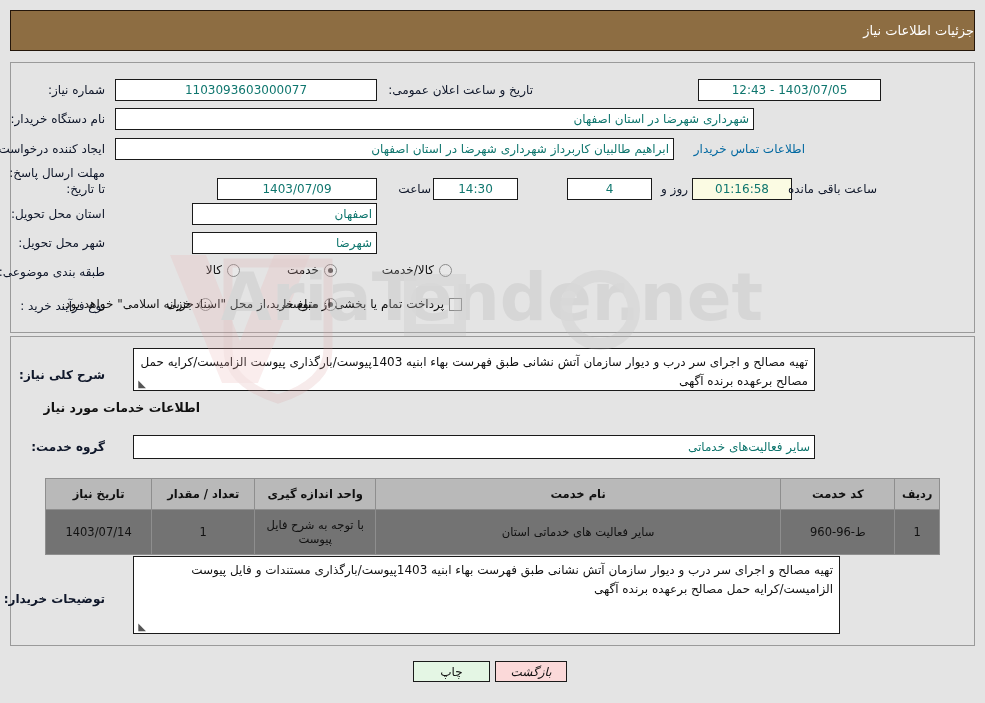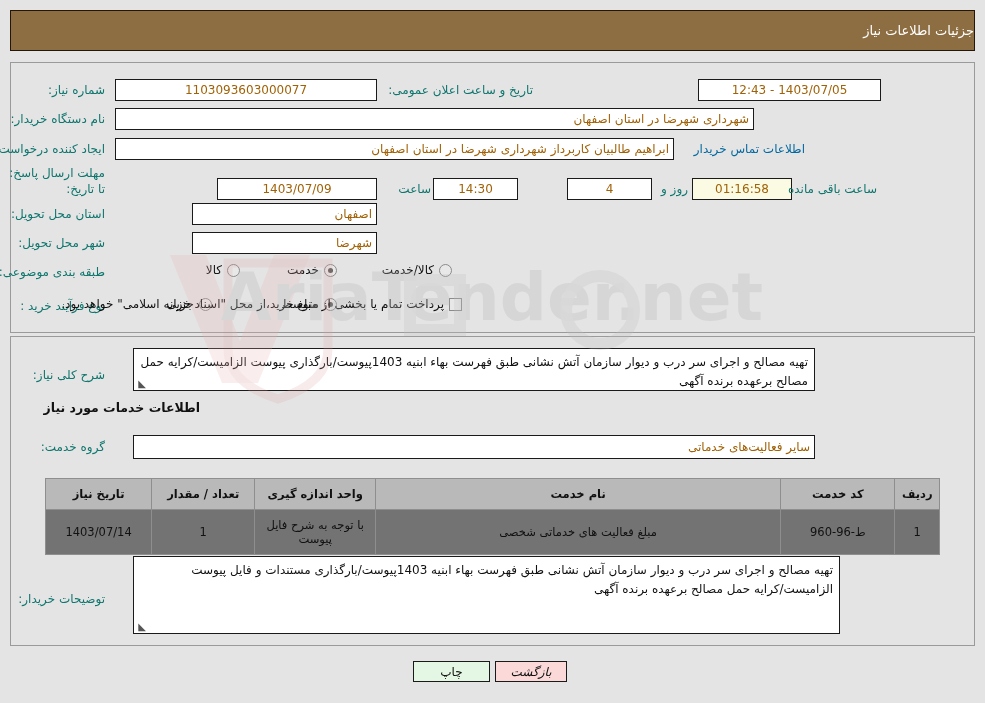--- a/index.html
+++ b/index.html
@@ -66,31 +66,31 @@
     width: 985px; height: 703px;
     pointer-events: none;
     z-index: 5;
     opacity: 0.30;
   }
 
   
   .lbl {
     position: absolute;
     font-size: 12px;
-    color: #0f766e;
+    color: #0f172a;
     white-space: nowrap;
     text-align: right;
   }
   .fld {
     position: absolute;
     border: 1px solid #1a1a1a;
     background: #ffffff;
     box-sizing: border-box;
     font-size: 12px;
-    color: #a16207;
+    color: #0f766e;
     display: flex;
     align-items: center;
     padding: 0 4px;
     white-space: nowrap;
     overflow: hidden;
   }
   .fld.center { justify-content: center; }
   .fld.right  { justify-content: flex-start; }
   .fld.cream  { background: #fbfbe3; }
 
@@ -158,21 +158,21 @@
   }
 
   .section-head {
     position: absolute;
     font-size: 12.5px;
     font-weight: bold;
     color: #111;
     white-space: nowrap;
     margin-left: 48px;
   }
-  .bold-lbl { font-weight: normal; }
+  .bold-lbl { font-weight: bold; }
 
   
   .tbl {
     position: absolute;
     left: 45px;
     top: 478px;
     width: 895px;
     border-collapse: collapse;
     font-size: 11.5px;
     direction: rtl;
@@ -317,21 +317,21 @@
         <th style="width:430px;">نام خدمت</th>
         <th style="width:119px;">واحد اندازه گیری</th>
         <th style="width:100px;">تعداد / مقدار</th>
         <th style="width:100px;">تاریخ نیاز</th>
       </tr>
     </thead>
     <tbody>
       <tr>
         <td>1</td>
         <td>ط-96-960</td>
-        <td>مبلغ فعالیت های خدماتی شخصی</td>
+        <td>سایر فعالیت های خدماتی استان</td>
         <td>با توجه به شرح فایل پیوست</td>
         <td>1</td>
         <td>1403/07/14</td>
       </tr>
     </tbody>
   </table>
 
   <div class="lbl bold-lbl" style="right:880px; top:592px;">توضیحات خریدار:</div>
   <div class="tbox" style="right:145px; top:556px; width:707px; height:78px;">
     <span>تهیه مصالح و اجرای سر درب و دیوار سازمان آتش نشانی طبق فهرست بهاء ابنیه 1403پیوست/بارگذاری مستندات و فایل پیوست الزامیست/کرایه حمل مصالح برعهده برنده آگهی</span>

